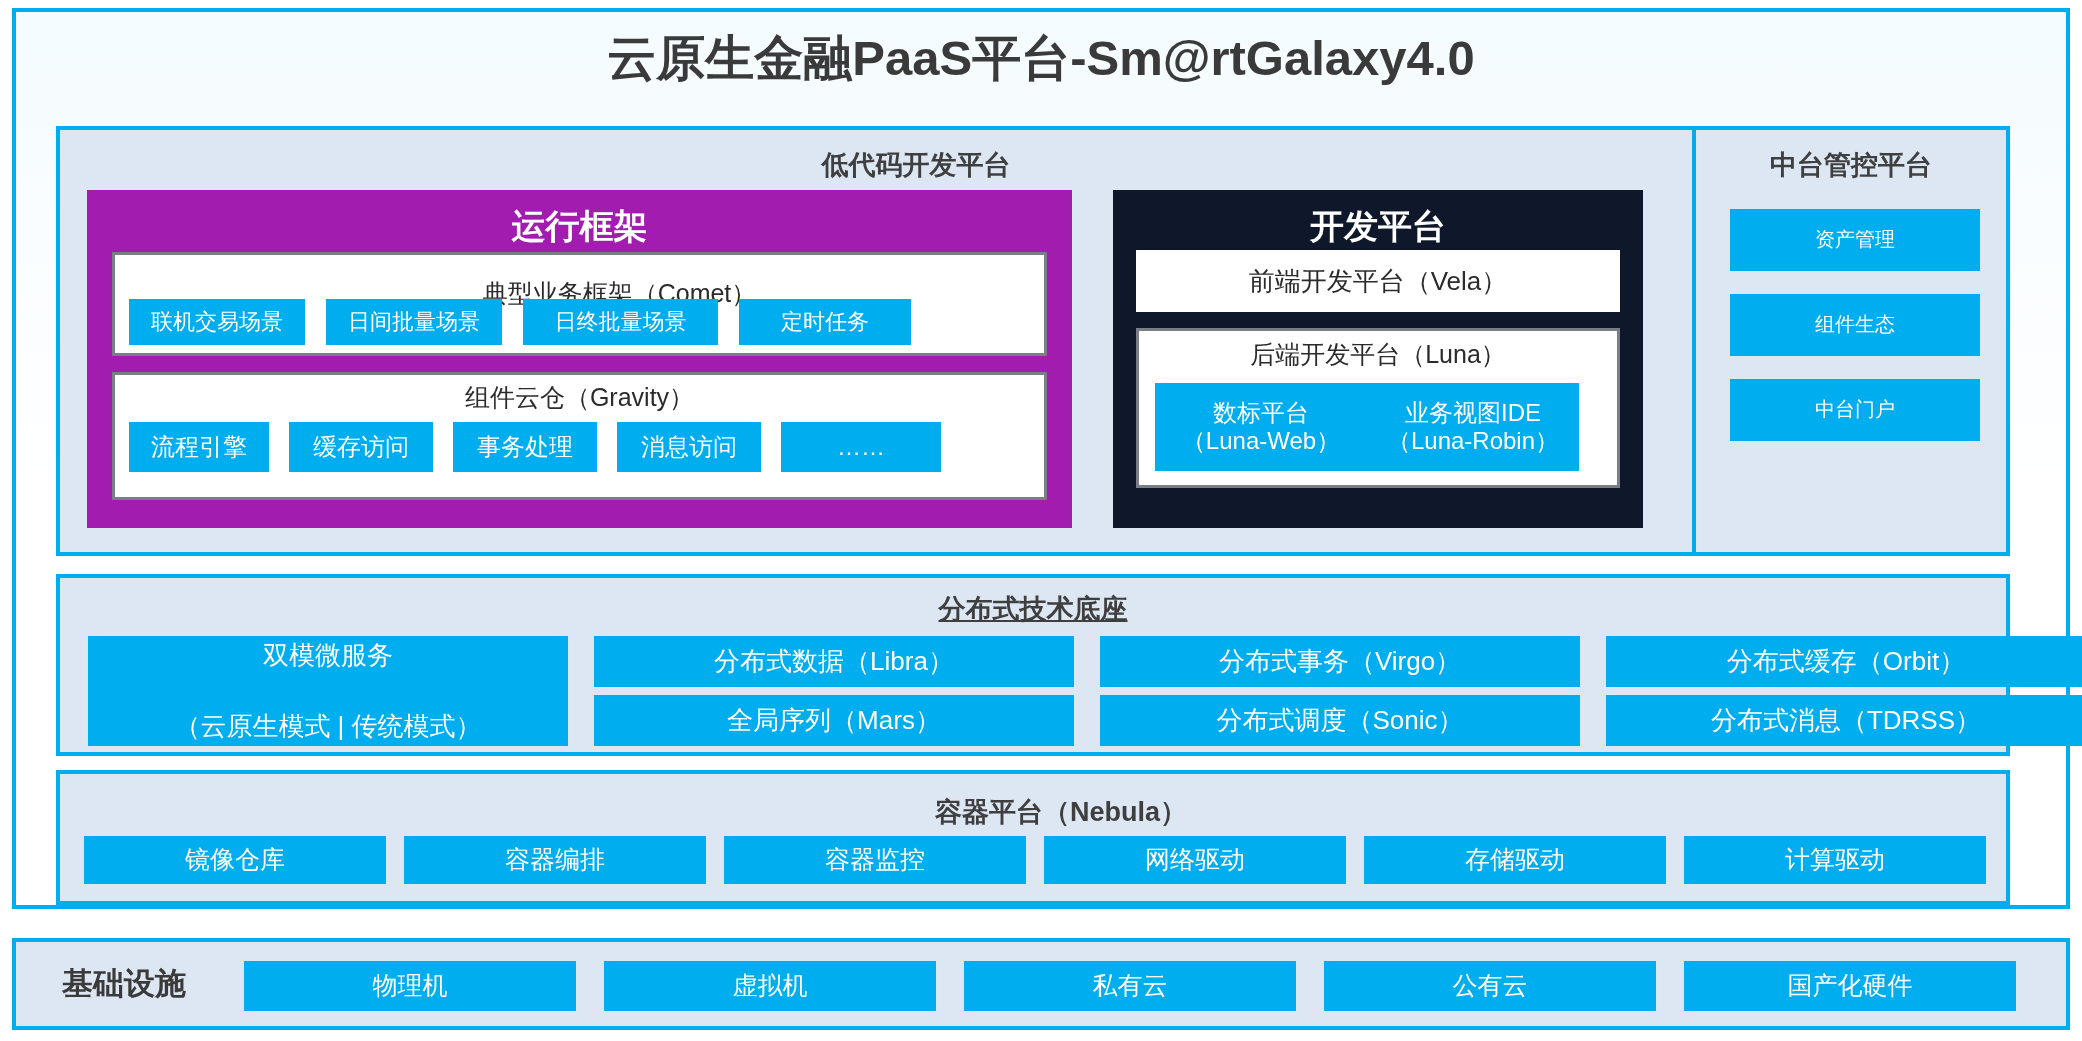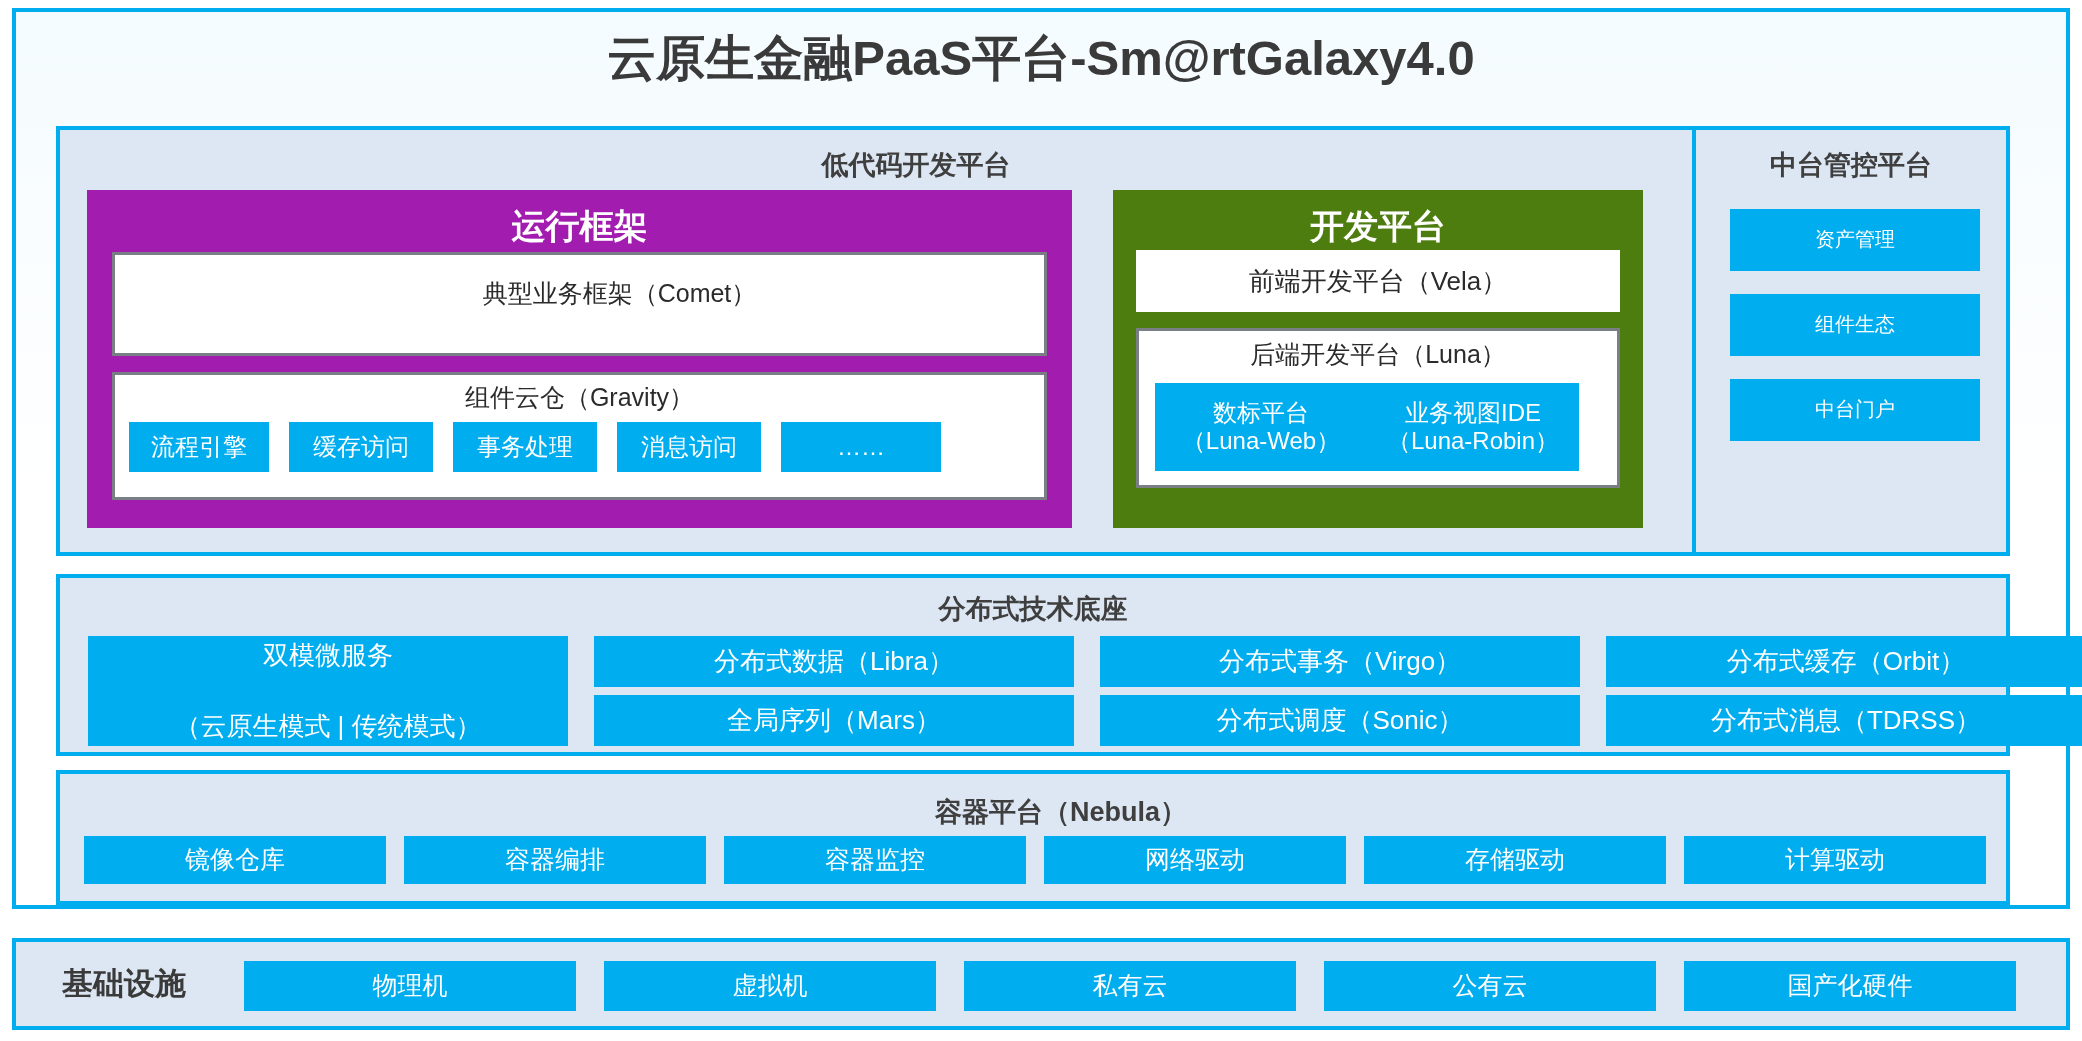--- a/index.html
+++ b/index.html
@@ -81,21 +81,21 @@
   #comet .tile{height:46px;font-size:22px;}
 
   #gravity{left:25px;top:182px;width:935px;height:128px;}
   #gravity .whitebox-title{position:absolute;left:0;top:10px;width:100%;}
   #gravity .row{position:absolute;left:14px;top:47px;display:flex;gap:20px;}
   #gravity .tile{height:50px;font-size:24px;}
 
   
   #devplat{
     position:absolute;left:1053px;top:60px;width:530px;height:338px;
-    background:#4d7c0f;
+    background:#0f172a;
   }
   #devplat .card-title{
     position:absolute;left:0;top:14px;width:100%;text-align:center;
     color:#ffffff;font-size:34px;font-weight:700;
   }
   #vela{
     position:absolute;left:23px;top:60px;width:484px;height:62px;
     background:#ffffff;display:flex;align-items:center;justify-content:center;
     font-size:26px;color:#2b2b2b;
   }
@@ -106,21 +106,21 @@
   #luna .tile span{display:block;}
 
   
   #midend{left:1676px;top:114px;width:318px;height:430px;}
   #midend .panel-title{position:absolute;left:0;top:22px;width:100%;}
   #midend .stack{position:absolute;left:34px;top:79px;display:flex;flex-direction:column;gap:23px;}
   #midend .tile{width:250px;height:62px;font-size:20px;}
 
   
   #dist{left:40px;top:562px;width:1954px;height:182px;}
-  #dist .panel-title{position:absolute;left:0;top:18px;width:100%;}
+  #dist .panel-title{position:absolute;left:0;top:18px;width:100%;text-decoration:underline;}
   #dist .grid{position:absolute;left:28px;top:58px;display:flex;gap:0;}
   #dist .col-wide{width:480px;}
   #dist .col-wide .tile{width:480px;height:110px;font-size:26px;gap:40px;}
   #dist .col{margin-left:26px;width:480px;display:flex;flex-direction:column;gap:8px;}
   #dist .col .tile{width:480px;height:51px;font-size:26px;}
 
   
   #container{left:40px;top:758px;width:1954px;height:135px;}
   #container .panel-title{position:absolute;left:0;top:25px;width:100%;padding-left:28px;}
   #container .row{position:absolute;left:24px;top:62px;display:flex;gap:18px;}
@@ -147,20 +147,26 @@
     <div class="page-title">云原生金融PaaS平台-Sm@rtGalaxy4.0</div>
 
     <div class="panel" id="lowcode">
       <div class="panel-title">低代码开发平台</div>
 
       <div id="runtime">
         <div class="card-title">运行框架</div>
 
         <div class="whitebox" id="comet">
           <div class="whitebox-title">典型业务框架（Comet）</div>
+          <div class="row">
+            <div class="tile" style="width:176px">联机交易场景</div>
+            <div class="tile" style="width:176px">日间批量场景</div>
+            <div class="tile" style="width:195px">日终批量场景</div>
+            <div class="tile" style="width:172px">定时任务</div>
+          </div>
         </div>
 
         <div class="whitebox" id="gravity">
           <div class="whitebox-title">组件云仓（Gravity）</div>
           <div class="row">
             <div class="tile" style="width:140px">流程引擎</div>
             <div class="tile" style="width:144px">缓存访问</div>
             <div class="tile" style="width:144px">事务处理</div>
             <div class="tile" style="width:144px">消息访问</div>
             <div class="tile" style="width:160px">……</div>

